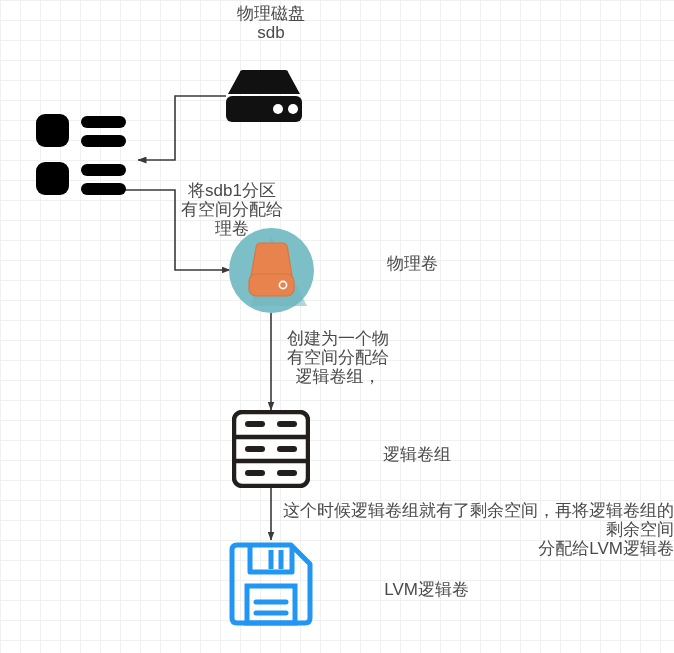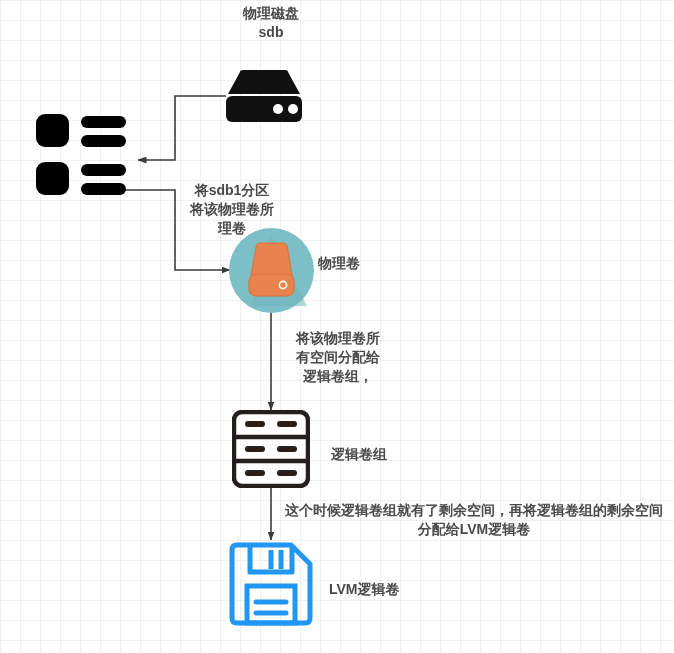--- a/index.html
+++ b/index.html
@@ -19,49 +19,48 @@
     position: relative;
   }
   #canvas {
     position: relative;
     width: 674px;
     height: 653px;
   }
   .lbl {
     position: absolute;
     color: #4a4a4a;
-    font-size: 14px;
+    font-size: 17px;
     line-height: 19px;
     white-space: pre-line;
     letter-spacing: 0px;
-    font-weight: bold;
   }
   .lbl.center { text-align: center; }
-  .lbl.left { text-align: left; }
+  .lbl.left { text-align: right; }
 
   
   #label-disk { left: 181px; top: 4px; width: 180px; }
 
   
   #label-partition { left: 10px; top: 214px; width: 160px; text-align: center; }
 
   
   #label-step1 { left: 176px; top: 181px; width: 112px; }
 
   
   #label-pv { left: 318px; top: 254px; width: 120px; }
 
   
   #label-step2 { left: 282px; top: 329px; width: 112px; }
 
   
   #label-vg { left: 331px; top: 437px; width: 120px; margin-top: 8px; }
 
   
-  #label-step3 { left: 274px; top: 501px; width: 400px; }
+  #label-step3 { left: 274px; top: 501px; width: 400px; text-align: right; }
 
   
   #label-lv { left: 329px; top: 580px; width: 140px; }
 
   svg.layer {
     position: absolute;
     left: 0; top: 0;
     width: 674px;
     height: 653px;
     overflow: visible;
@@ -105,35 +104,35 @@
       <rect x="0" y="2" width="33" height="33" rx="9" ry="9" fill="#000000"></rect>
       <rect x="45" y="4" width="45" height="12" rx="6" ry="6" fill="#000000"></rect>
       <rect x="45" y="23" width="45" height="12" rx="6" ry="6" fill="#000000"></rect>
       <rect x="0" y="50" width="33" height="33" rx="9" ry="9" fill="#000000"></rect>
       <rect x="45" y="52" width="45" height="12" rx="6" ry="6" fill="#000000"></rect>
       <rect x="45" y="71" width="45" height="12" rx="6" ry="6" fill="#000000"></rect>
     </svg>
   </div>
 
   <div class="lbl center" id="label-step1">将sdb1分区
-将该物理卷所
+有空间分配给
 理卷</div>
 
   <div class="icon-wrap" style="left:229px; top:228px; width:85px; height:85px;">
     <svg width="85" height="85" viewBox="0 0 85 85">
       <circle cx="42.5" cy="42.5" r="42.5" fill="#7CBFC6"></circle>
       <path d="M42 8 L78 78 L22 78 Z" fill="#72B4BB" opacity="0.55"></path>
       <path d="M27 20 Q27 15 32 15 L53 15 Q58 15 58.5 20 L63 48 L22 48 Z" fill="#E8834E" stroke="#D9763F" stroke-width="1.2"></path>
       <rect x="20" y="46" width="45" height="22" rx="7" ry="7" fill="#E8834E" stroke="#D9763F" stroke-width="1.2"></rect>
       <circle cx="54" cy="57" r="3.6" fill="none" stroke="#ffffff" stroke-width="1.6"></circle>
     </svg>
   </div>
   <div class="lbl left" id="label-pv">物理卷</div>
 
-  <div class="lbl center" id="label-step2">将该物理卷所
+  <div class="lbl center" id="label-step2">创建为一个物
 有空间分配给
 逻辑卷组，</div>
 
   <div class="icon-wrap" style="left:232px; top:410px; width:78px; height:78px;">
     <svg width="78" height="78" viewBox="0 0 78 78">
       <rect x="2" y="2" width="74" height="74" rx="8" ry="8" fill="#ffffff" stroke="#231f1c" stroke-width="4.5"></rect>
       <line x1="4" y1="27" x2="74" y2="27" stroke="#231f1c" stroke-width="4.5"></line>
       <line x1="4" y1="51" x2="74" y2="51" stroke="#231f1c" stroke-width="4.5"></line>
       <rect x="13" y="11" width="20" height="6" rx="3" ry="3" fill="#231f1c"></rect>
       <rect x="45" y="11" width="20" height="6" rx="3" ry="3" fill="#231f1c"></rect>

